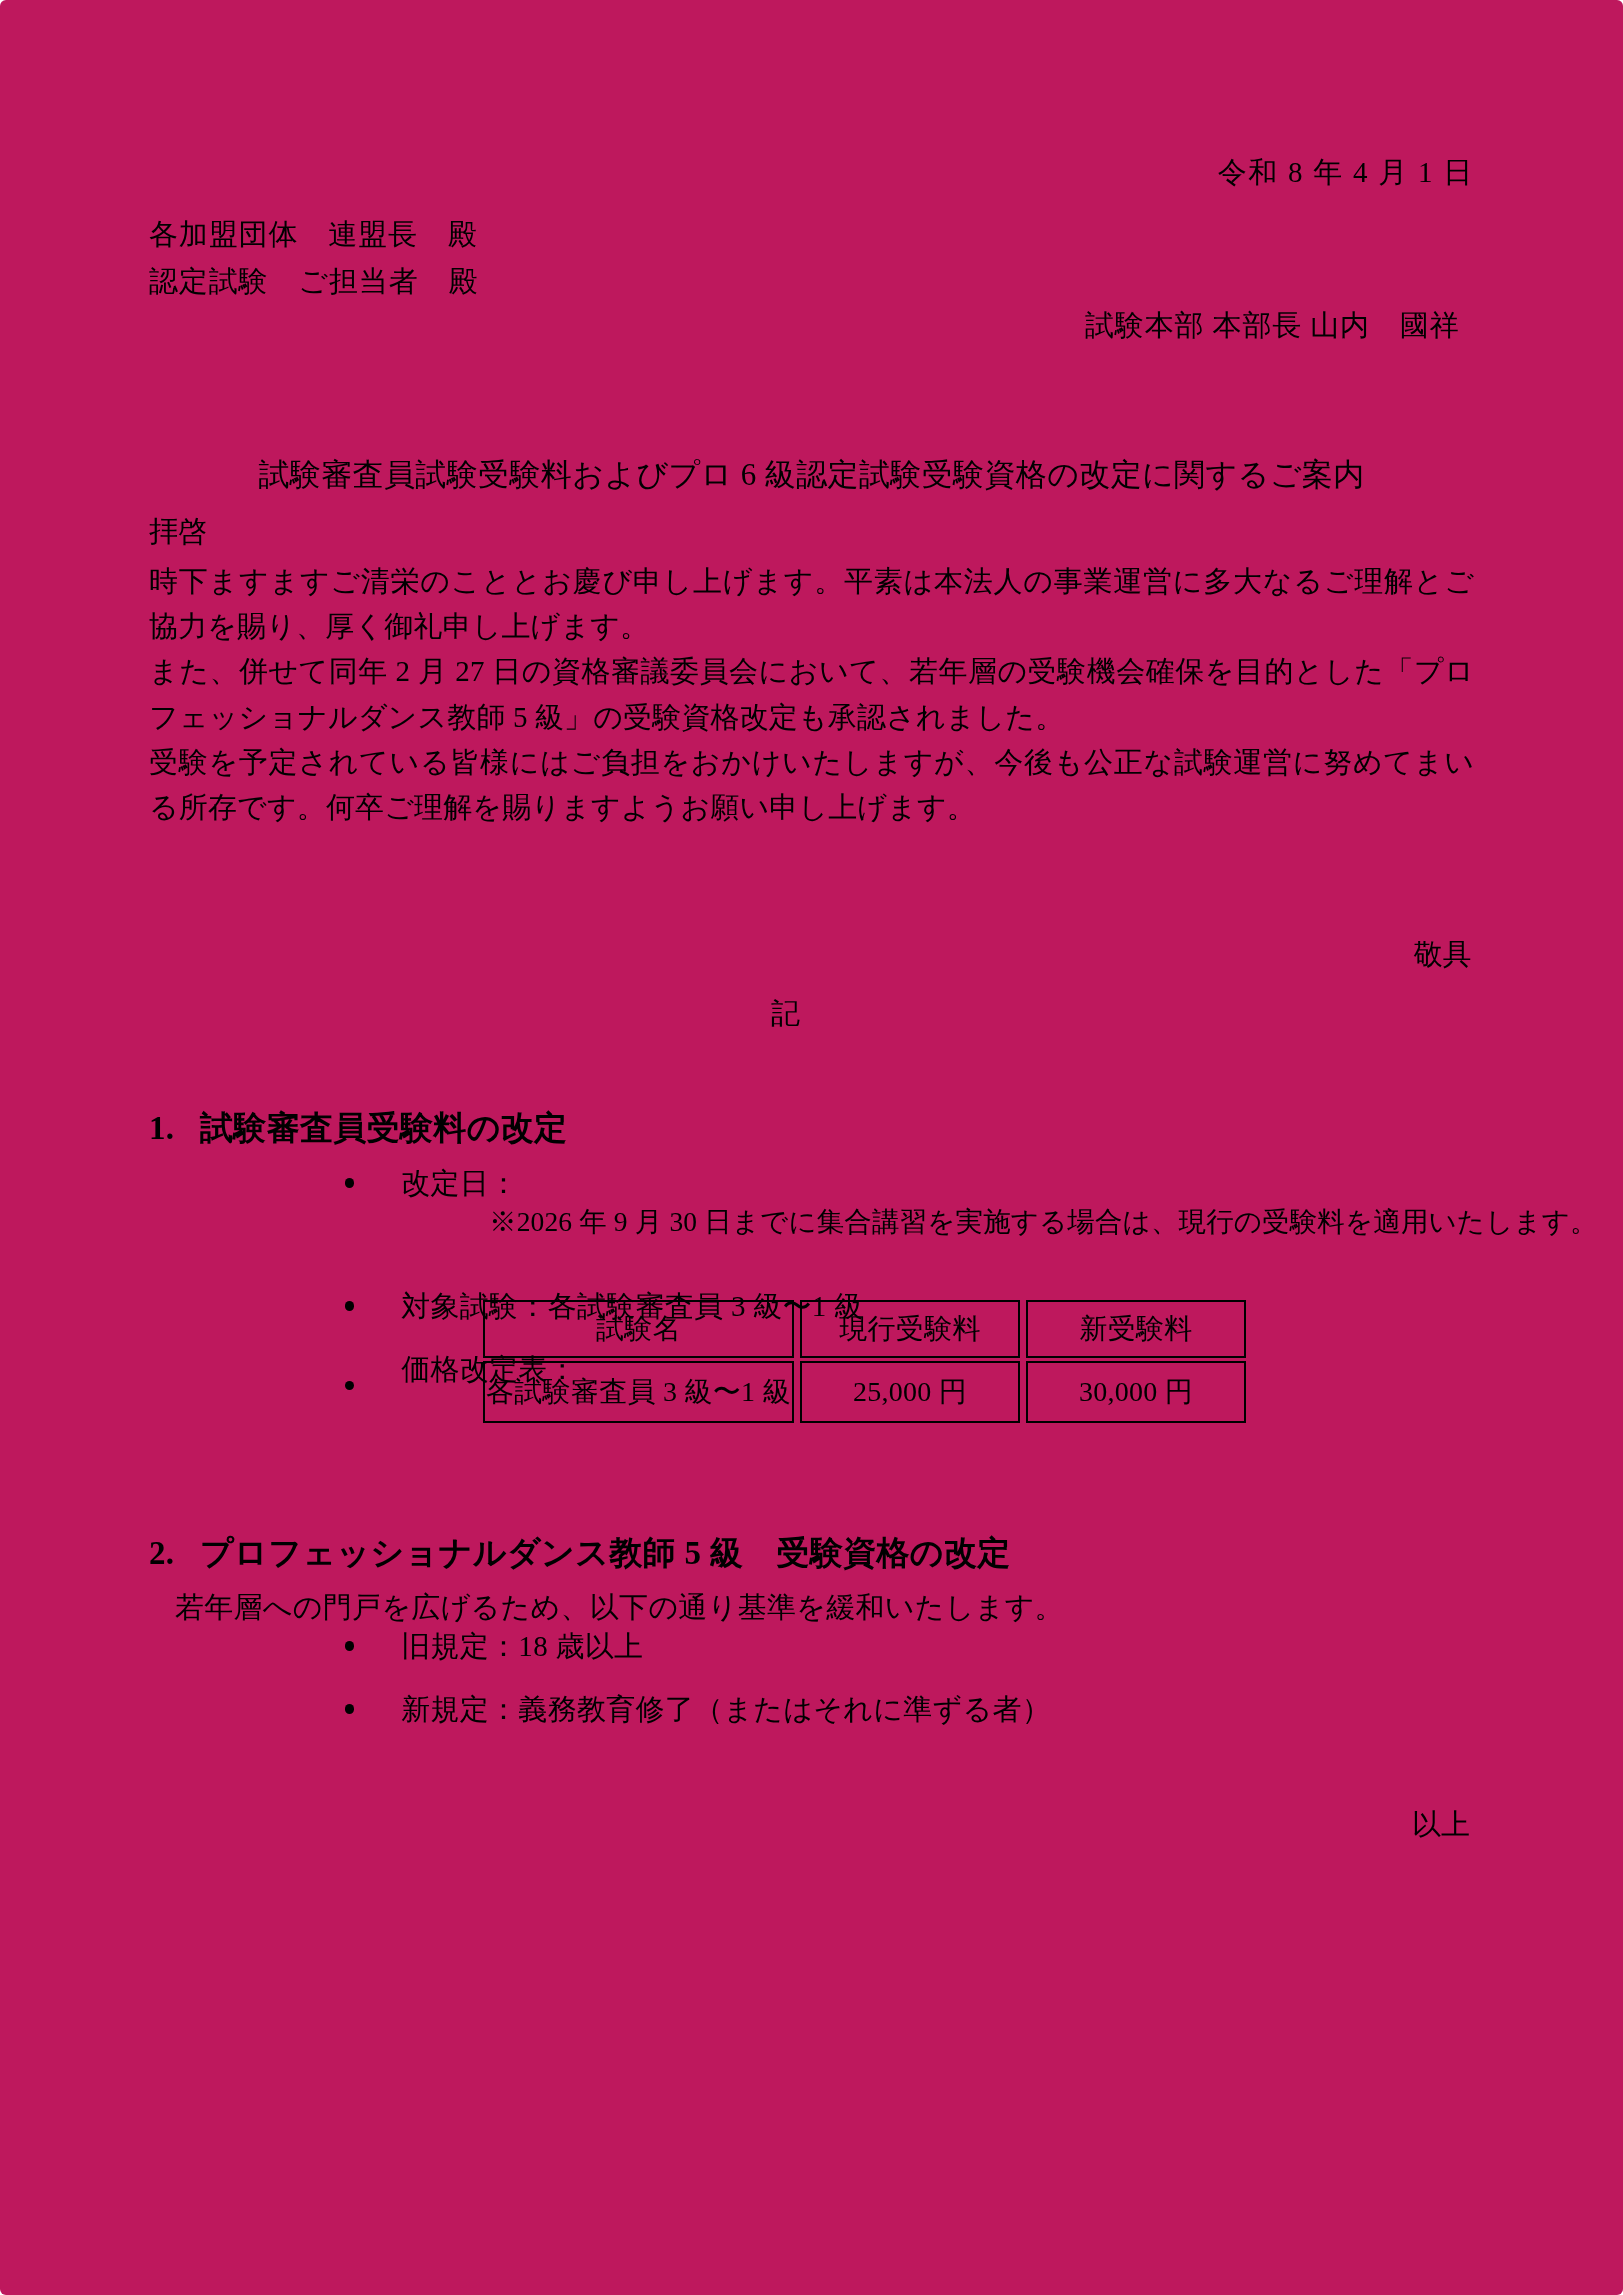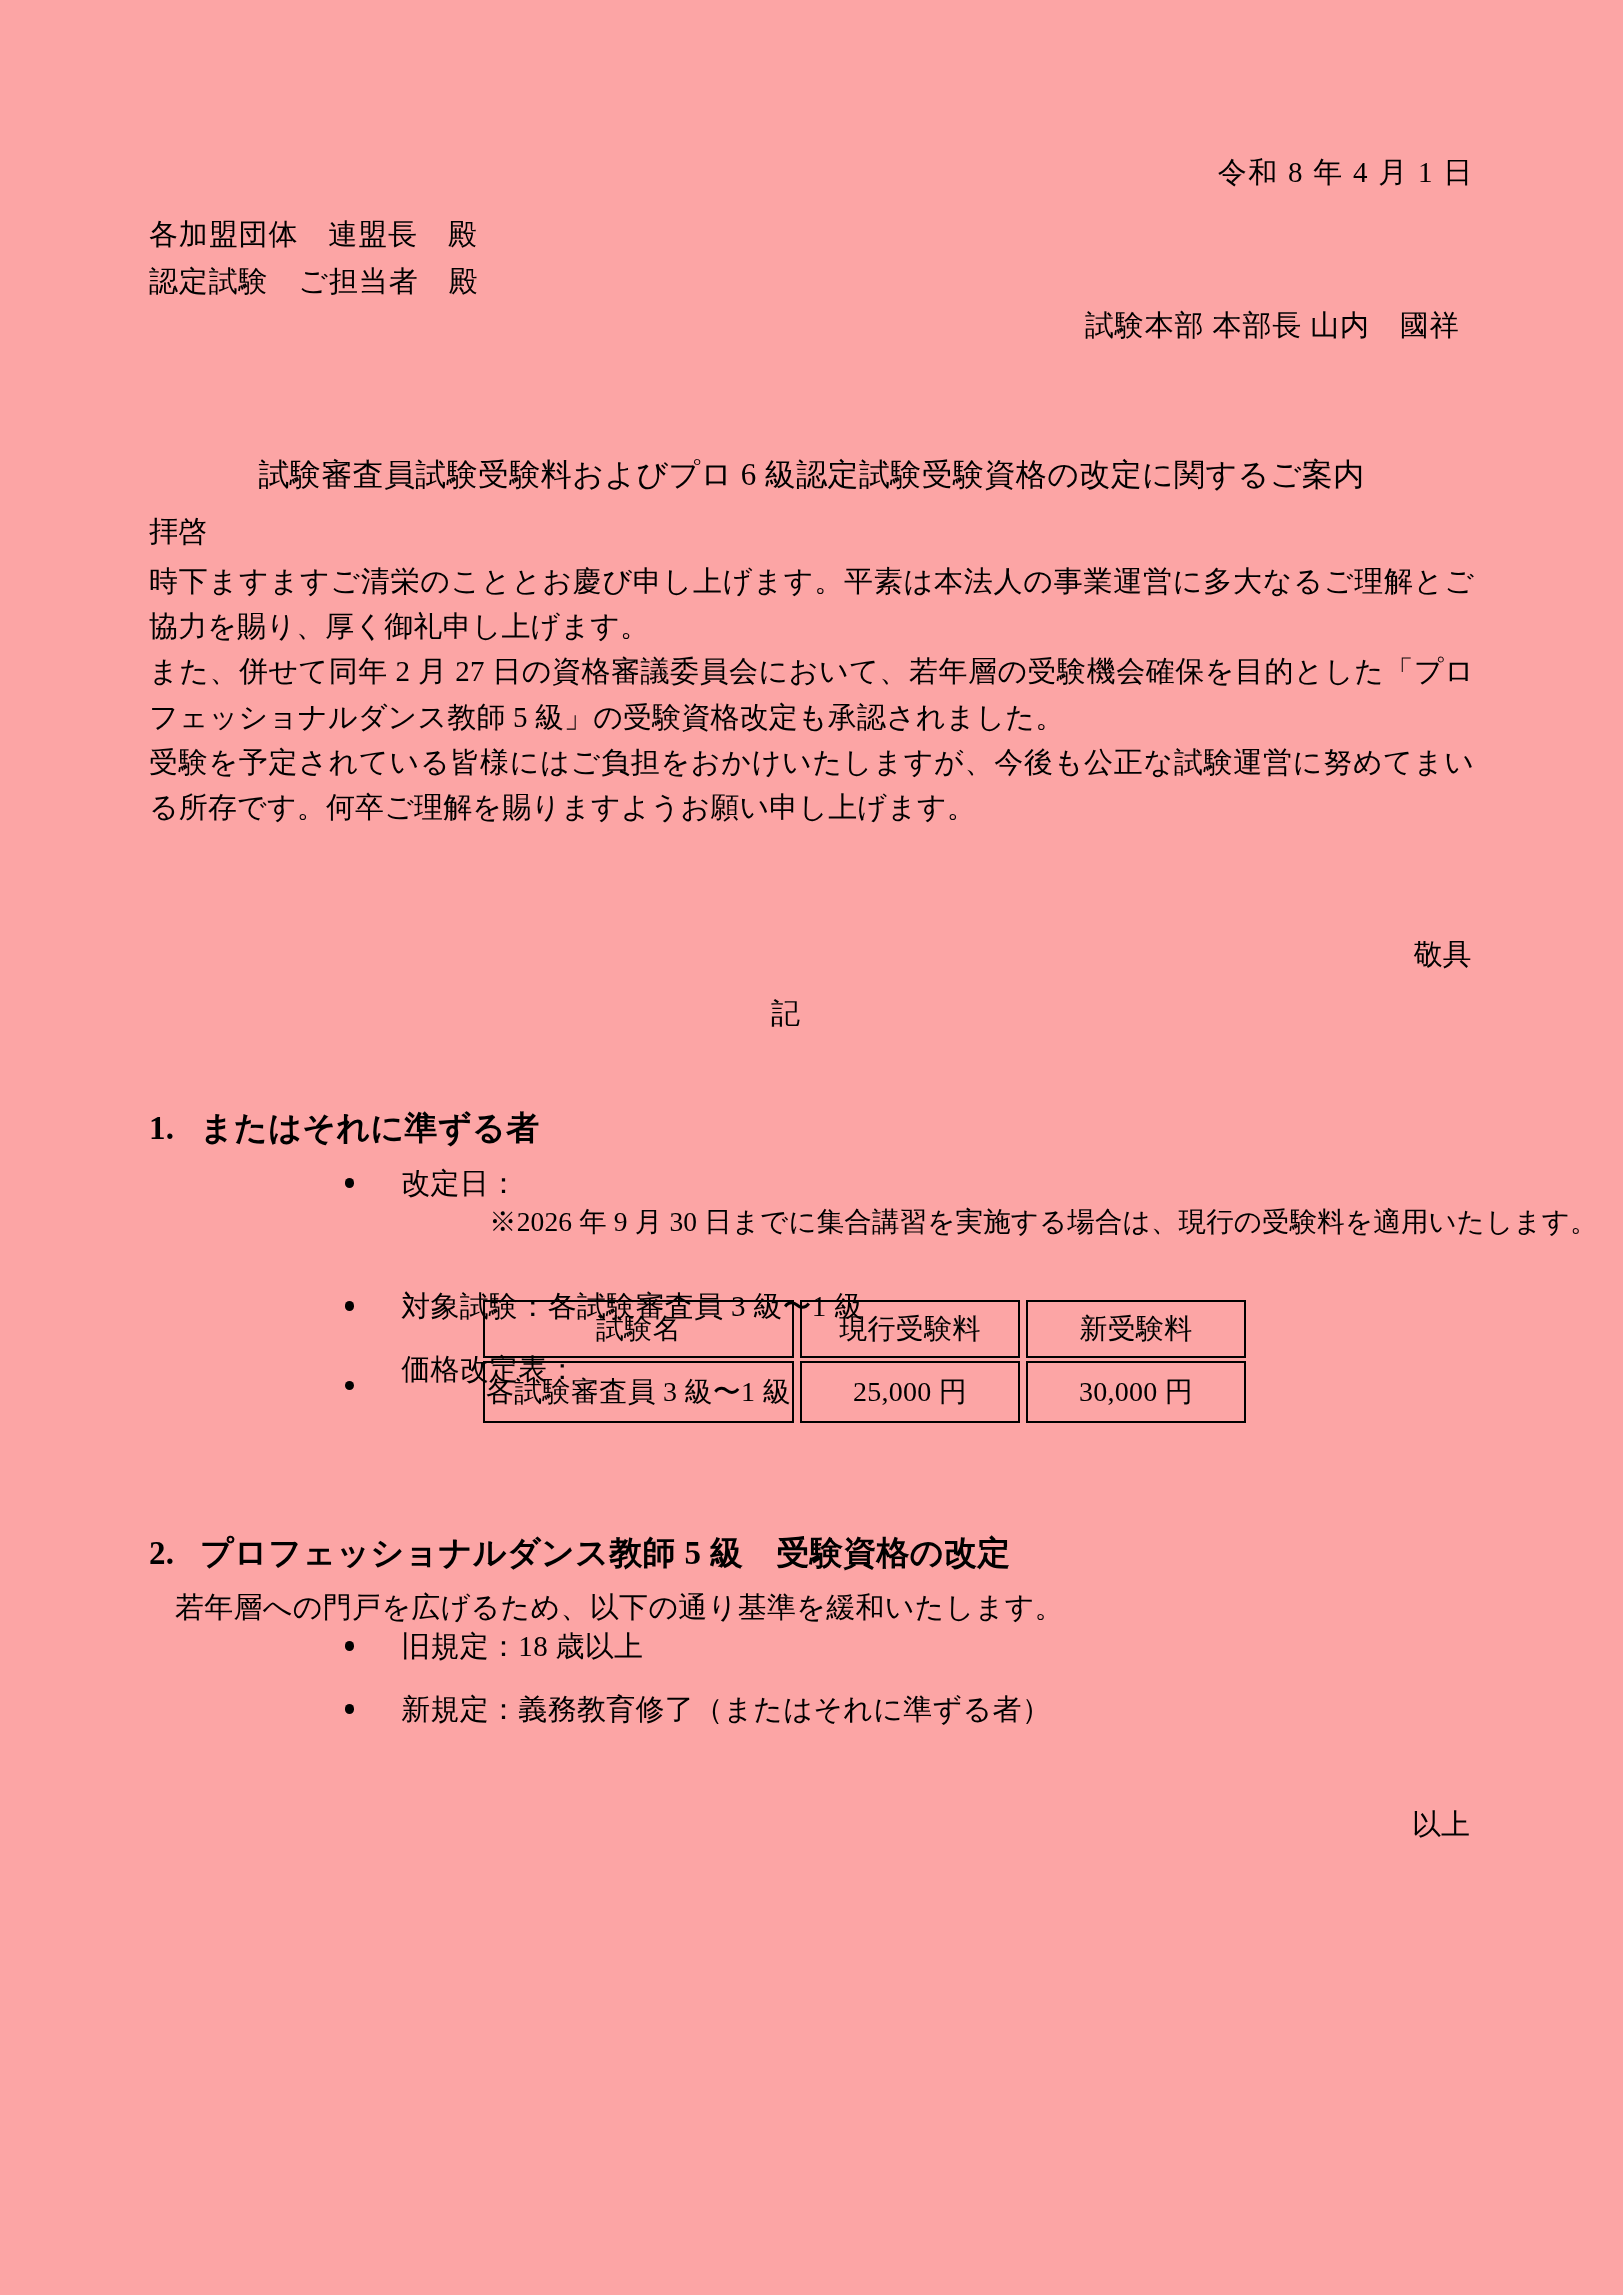--- a/index.html
+++ b/index.html
@@ -5,25 +5,26 @@
 <style>
   html, body {
     margin: 0;
     padding: 0;
     background: #ffffff;
   }
   .page {
     position: relative;
     width: 1623px;
     height: 2295px;
-    background: #fca5a5;
+    background: #be185d;
     color: #000000;
     font-family: "Liberation Serif", "DejaVu Serif", serif;
     box-sizing: border-box;
     overflow: hidden;
+    border-radius: 6px;
   }
   .body-area {
     position: absolute;
     left: 149px;
     top: 0;
     width: 1325px;
   }
 
   
   .date-line {
@@ -246,21 +247,21 @@
 
     <div class="para-block">
       <p class="para">時下ますますご清栄のこととお慶び申し上げます。平素は本法人の事業運営に多大なるご理解とご協力を賜り、厚く御礼申し上げます。</p>
       <p class="para">また、併せて同年 2 月 27 日の資格審議委員会において、若年層の受験機会確保を目的とした「プロフェッショナルダンス教師 5 級」の受験資格改定も承認されました。</p>
       <p class="para">受験を予定されている皆様にはご負担をおかけいたしますが、今後も公正な試験運営に努めてまいる所存です。何卒ご理解を賜りますようお願い申し上げます。</p>
     </div>
 
     <div class="keigu">敬具</div>
     <div class="ki">記</div>
 
-    <div class="section-heading" id="sec1-heading"><span class="num">1.</span><span>またはそれに準ずる者</span></div>
+    <div class="section-heading" id="sec1-heading"><span class="num">1.</span><span>試験審査員受験料の改定</span></div>
 
     <div class="bullet-item" id="b1"><span class="bullet-dot"></span><span class="bullet-label">改定日：</span></div>
 
     <div class="note-line">※2026 年 9 月 30 日までに集合講習を実施する場合は、現行の受験料を適用いたします。</div>
 
     <div class="bullet-item" id="b2"><span class="bullet-dot"></span><span class="bullet-label">対象試験：</span><span class="bullet-label">各試験審査員 3 級〜1 級</span></div>
 
     <div class="bullet-item" id="b3"><span class="bullet-dot"></span><span class="bullet-label">価格改定表：</span></div>
 
     <div class="price-table-wrap">

